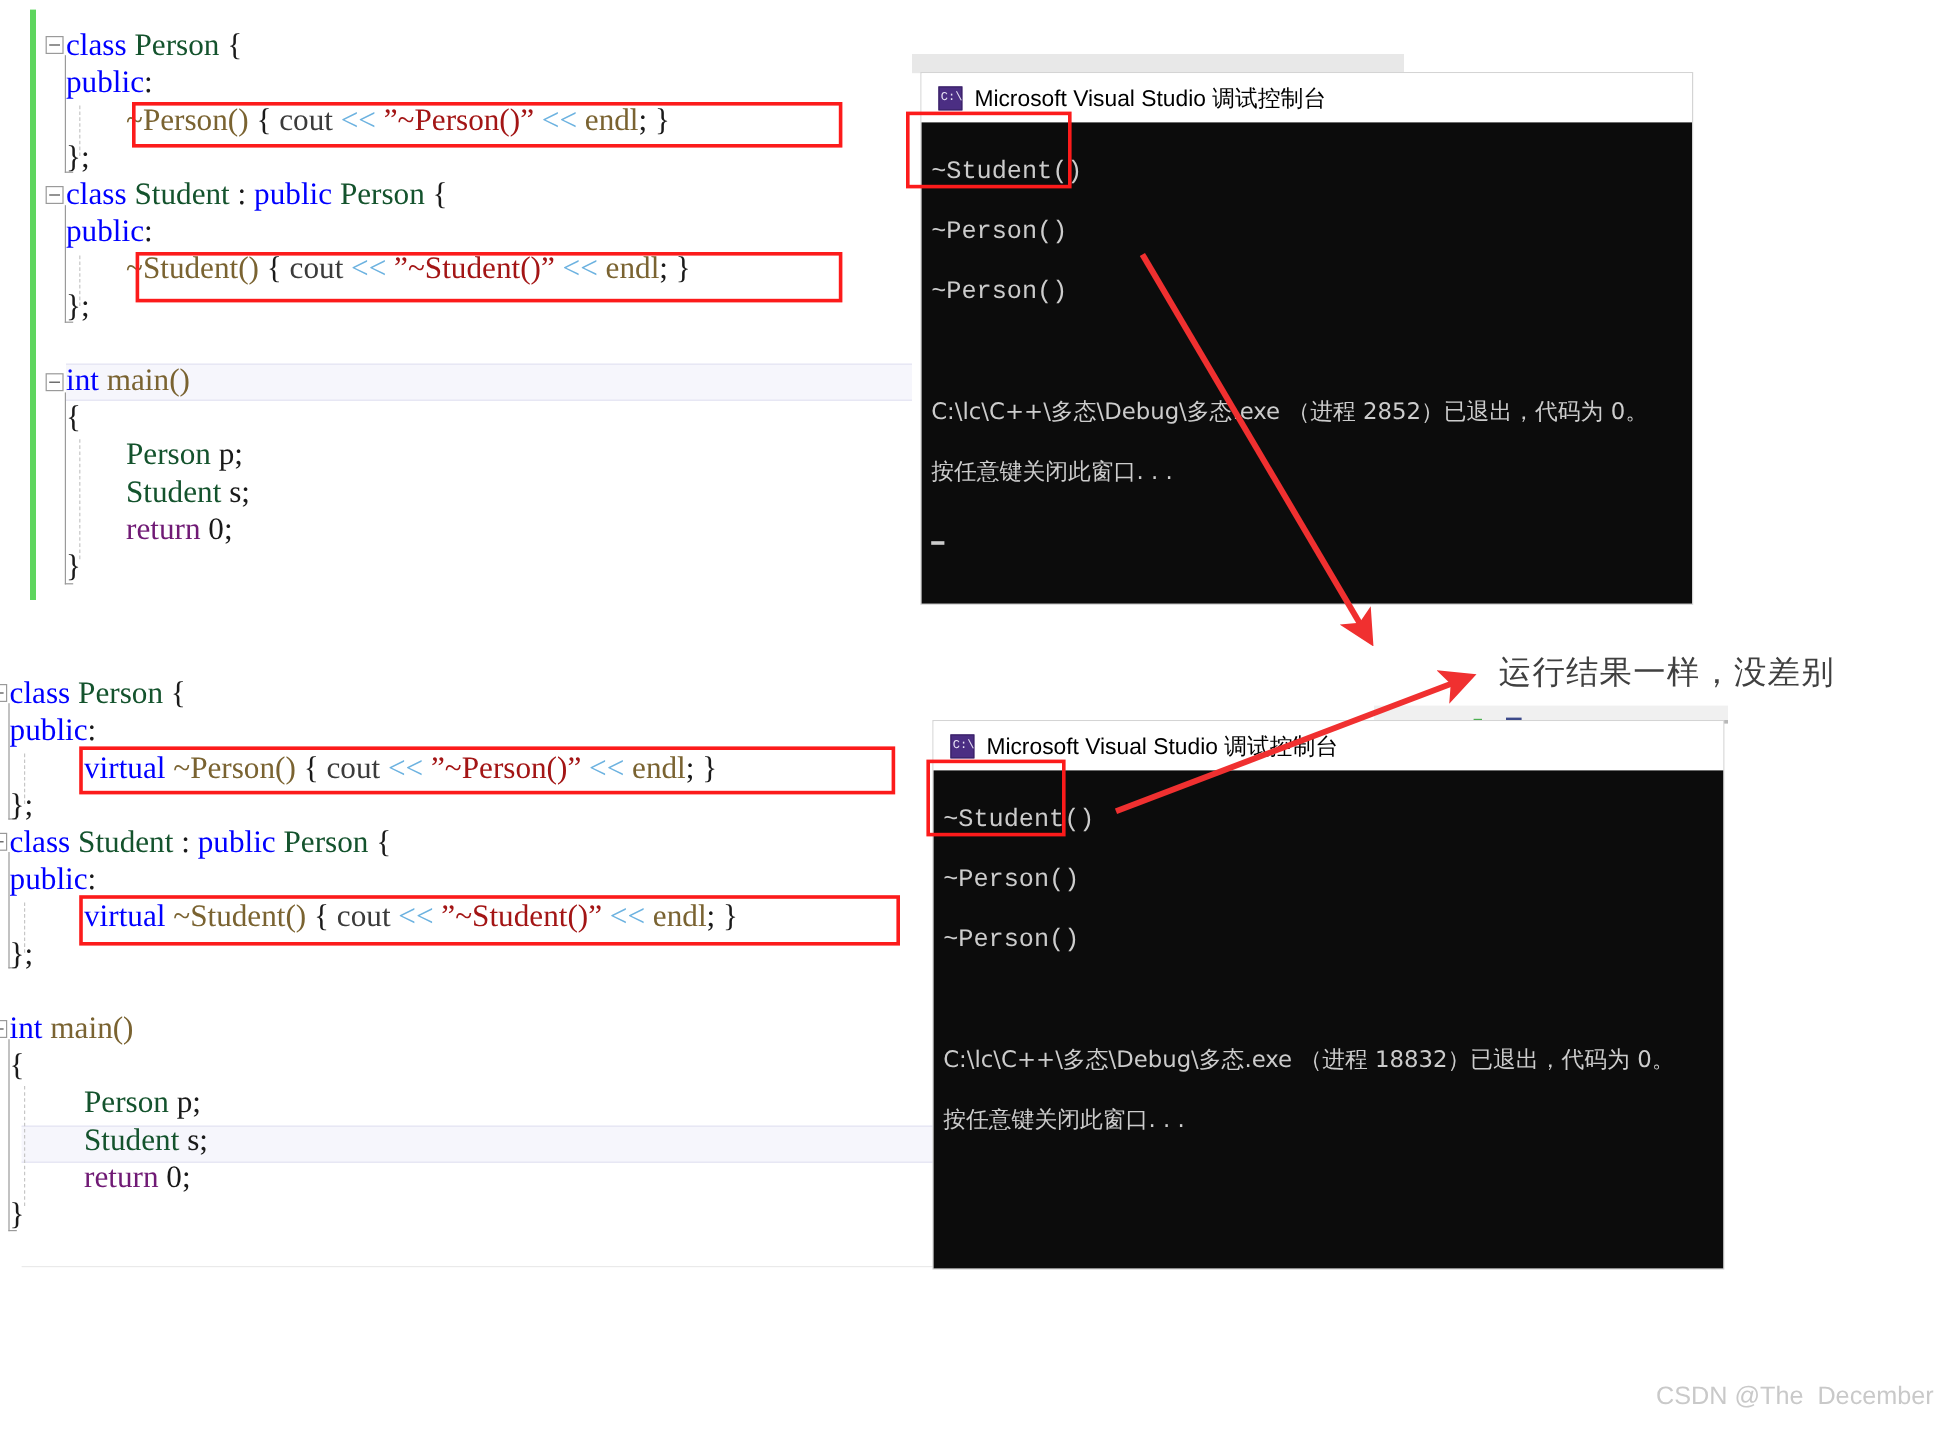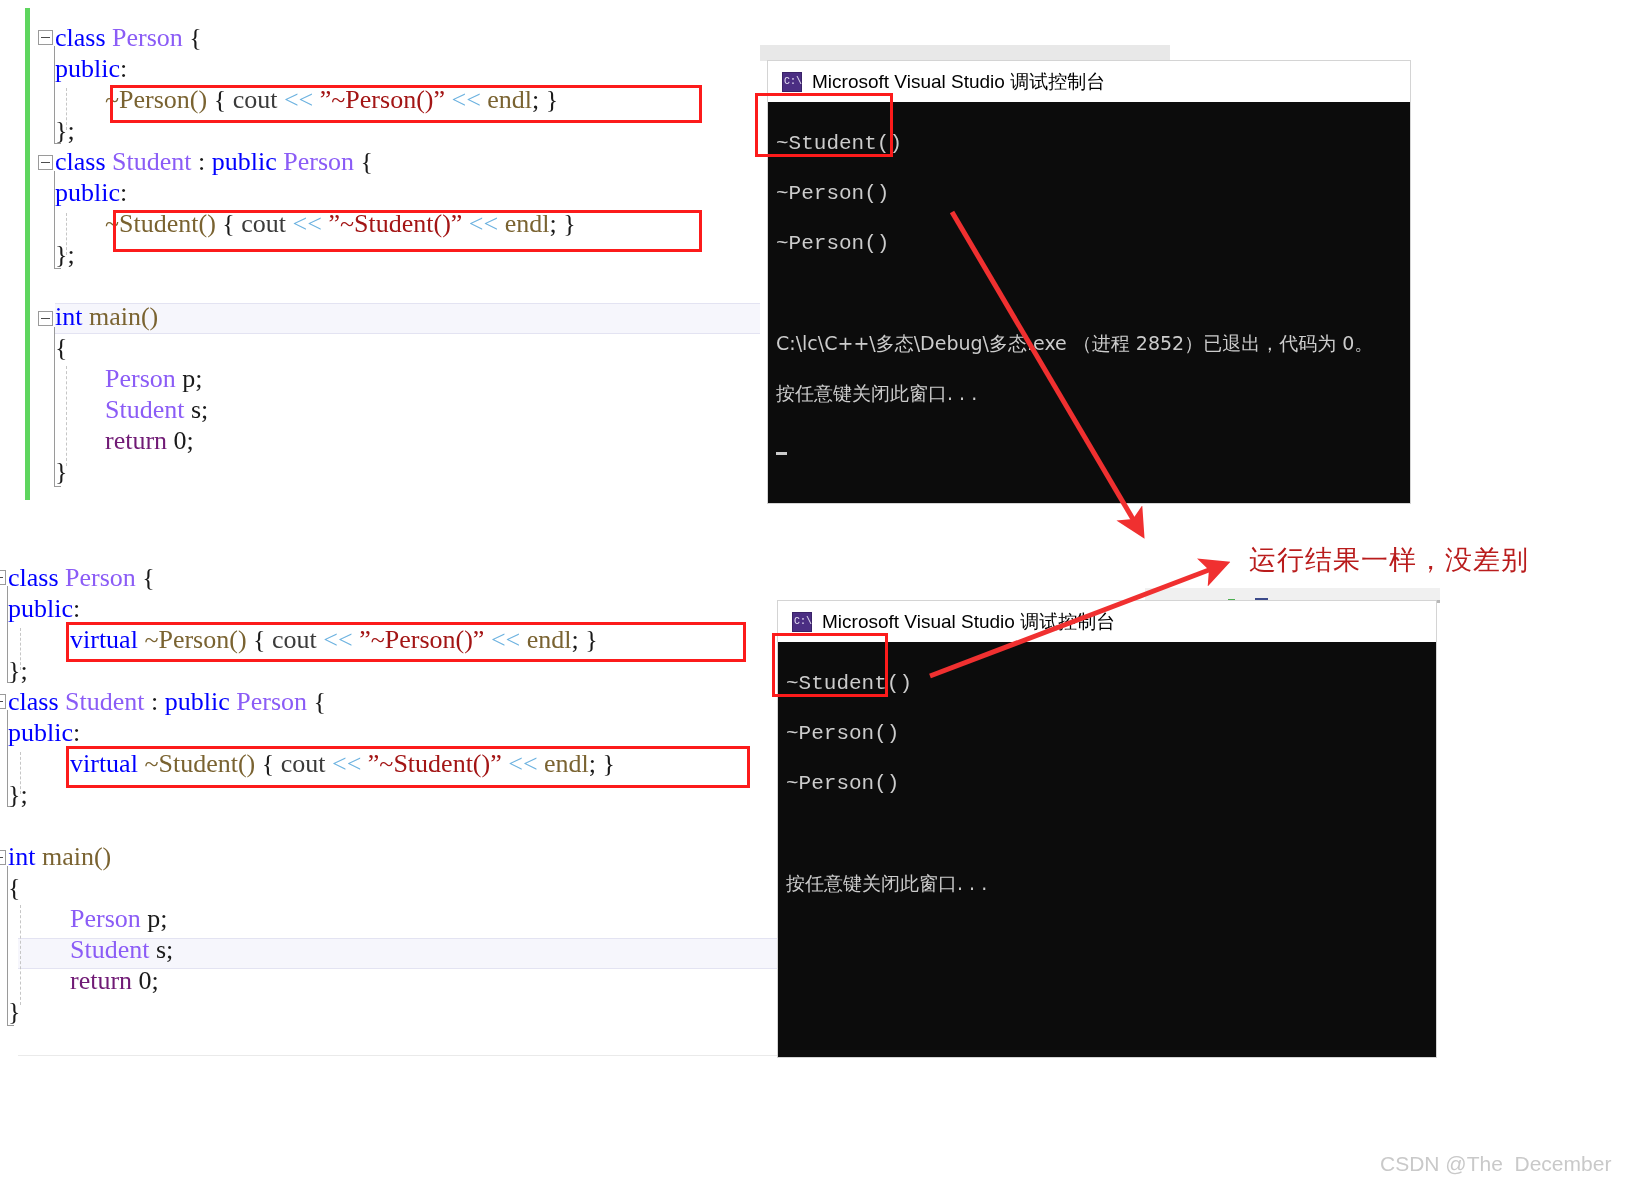--- a/index.html
+++ b/index.html
@@ -63,21 +63,21 @@
     background: #9a9a9a;
   }
   .indent-guide {
     position: absolute;
     width: 0;
     border-left: 1px dashed #c6c6c6;
   }
 
   
   .t-kw      { color: #0000ff; }       
-  .t-type    { color: #8b5cf6; }       
+  .t-type    { color: #14532d; }       
   .t-fn      { color: #7a6331; }       
   .t-str     { color: #a31515; }       
   .t-obj     { color: #3b3b3b; }       
   .t-op      { color: #6cb2e0; }       
   .t-ctrl    { color: #701a75; }
   .t-plain   { color: #1a1a1a; }
 
   .redbox {
     position: absolute;
     border: 3px solid #fc1b1b;
@@ -135,21 +135,21 @@
   .win-shadow-strip {
     position: absolute;
     background: #e8e8e8;
   }
 
   
   .annot-text {
     position: absolute;
     font-family: "DejaVu Sans", sans-serif;
     font-size: 27px;
-    color: #b91c1c;
+    color: #404040;
     white-space: nowrap;
     letter-spacing: 1px;
   }
   .watermark {
     position: absolute;
     font-family: "Liberation Sans", "DejaVu Sans", sans-serif;
     font-size: 21px;
     color: #c9c9c9;
     white-space: pre;
   }
@@ -274,20 +274,21 @@
 <div class="console-win" style="left:778px; top:601px; width:658px; height:456px; background:#ffffff; box-shadow:0 0 0 1px #d4d4d4;">
   <div class="console-titlebar">
     <span class="console-icon"></span>
     <span>Microsoft Visual Studio 调试控制台</span>
   </div>
   <div class="console-body" style="height:415px;">
 <div>~Student()</div>
 <div>~Person()</div>
 <div>~Person()</div>
 <div style="height:25px;"></div>
+<div class="cn">C:\lc\C++\多态\Debug\多态.exe （进程 18832）已退出，代码为 0。</div>
 <div class="cn">按任意键关闭此窗口. . .</div>
   </div>
 </div>
 <div class="redbox" style="left:772px; top:633px; width:116px; height:64px;"></div>
 
 <svg class="arrows" viewBox="0 0 1631 1193">
   <defs>
     <marker id="ah" markerWidth="6" markerHeight="6" refX="4.2" refY="3" orient="auto" markerUnits="strokeWidth">
       <path d="M0,0 L6,3 L0,6 L1.4,3 z" fill="#f03030"></path>
     </marker>

